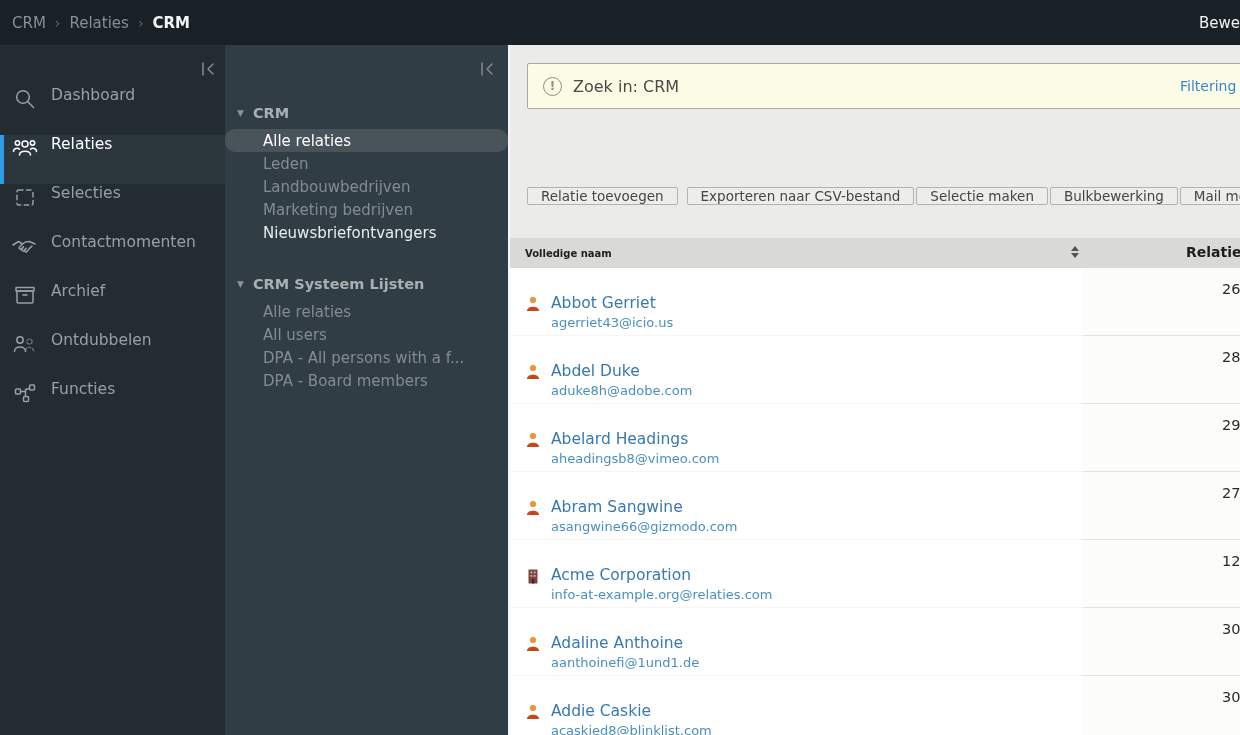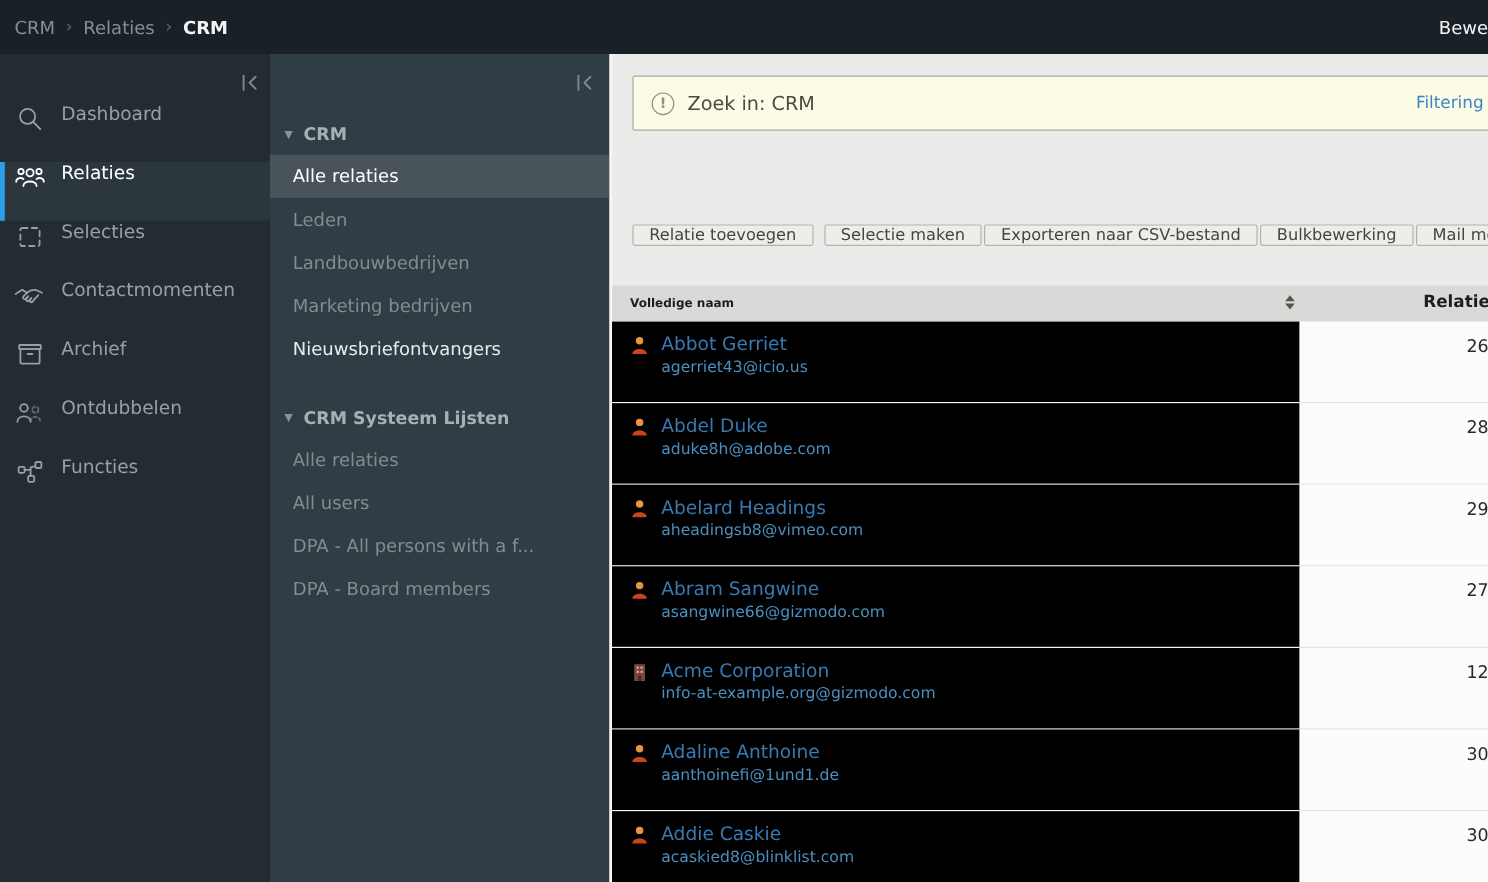--- a/index.html
+++ b/index.html
@@ -31,22 +31,22 @@
   .nav-item.active svg { stroke:#ffffff; }
 
   
   .panel2 { position:absolute; left:225px; top:45px; width:283px; height:690px;
             background:#303d44; padding-top:52px; }
   .panel2 .collapse-btn { right:10px; }
   .sec-head { height:32px; display:flex; align-items:center; padding-left:12px;
               color:#a9b0b3; font-size:14.5px; font-weight:bold; cursor:pointer; }
   .sec-head .tri { font-size:9px; margin-right:9px; color:#8a9296; }
   .sec-head.second { margin-top:24px; }
-  .tree-item { height:36px; display:flex; align-items:center; padding-left:19px;
-               color:#838c90; font-size:15px; cursor:pointer; white-space:nowrap; }
+  .tree-item { height:23px; display:flex; align-items:center; padding-left:38px;
+               color:#838c90; font-size:15px; cursor:pointer; white-space:nowrap;border-radius:10px; }
   .tree-item.selected { background:#48535a; color:#ffffff; }
   .tree-item.bright { color:#e9ebec; }
 
   
   .main { position:absolute; left:508px; top:45px; width:732px; height:690px;
           background:#ebebe9; border-left:2px solid #f6f6f4; }
 
   .searchbar { position:absolute; left:17px; top:18px; width:723px; height:46px;
                background:#fbfbe6; border:1px solid #a9a9a1; border-radius:2px;
                display:flex; align-items:center; padding-left:15px; cursor:text; }
@@ -72,22 +72,22 @@
   .sort-ic i { display:block; width:0; height:0; border-left:4px solid transparent;
                border-right:4px solid transparent; }
   .sort-up { border-bottom:5px solid #55554f; margin-bottom:2px; }
   .sort-dn { border-top:5px solid #55554f; }
   .th-right { position:absolute; left:573px; top:0; width:169px; height:30px; background:#d9d9d7;
               color:#1e1e1c; font-size:14px; font-weight:bold; cursor:pointer; }
   .th-right span { position:absolute; left:103px; top:6px; white-space:nowrap;text-align:center; }
 
   .tbody { position:absolute; left:0; top:223px; width:742px; }
   .trow { position:relative; height:68px; }
-  .cell-left { position:absolute; left:0; top:0; width:573px; height:68px; background:#000000;
-               border-bottom:1px solid #f6f6f4; display:flex; padding:9px 0 0 16px; }
+  .cell-left { position:absolute; left:0; top:0; width:573px; height:68px; background:#ffffff;
+               border-bottom:1px solid #f6f6f4; display:flex; padding:25px 0 0 16px; }
   .cell-right { position:absolute; left:573px; top:0; width:169px; height:68px;
                 background:#fcfcfb; border-bottom:1px solid #e2e2e0; }
   .row-ic { width:15px; margin-right:10px; padding-top:3px; flex:none; }
   .nm { color:#3779b0; font-size:15.5px; cursor:pointer; }
   .em { color:#4a8fc0; font-size:13px; margin-top:3px; }
   .num { position:absolute; left:139px; top:13px; color:#2a2a28; font-size:14.5px; white-space:nowrap; }
 </style>
 </head>
 <body>
 
@@ -221,22 +221,22 @@
 <div class="main">
 
   <div class="searchbar">
     <span class="warn-ic">!</span>
     <span class="search-text">Zoek in: CRM</span>
     <span class="filter-link">Filtering a</span>
   </div>
 
   <div class="toolbar">
     <button class="tb-btn">Relatie toevoegen</button>
+    <button class="tb-btn">Exporteren naar CSV-bestand</button>
     <button class="tb-btn">Selectie maken</button>
-    <button class="tb-btn">Exporteren naar CSV-bestand</button>
     <button class="tb-btn">Bulkbewerking</button>
     <button class="tb-btn">Mail merge maken</button>
   </div>
 
   <div class="thead">
     <div class="th-left">
       <span>Volledige naam</span>
       <span class="sort-ic">
           <i class="sort-up"></i>
           <i class="sort-dn"></i>
@@ -330,21 +330,21 @@
                 <rect x="4.5" y="3.5" width="1.8" height="1.8"></rect>
                 <rect x="7.8" y="3.5" width="1.8" height="1.8"></rect>
                 <rect x="4.5" y="7" width="1.8" height="1.8"></rect>
                 <rect x="7.8" y="7" width="1.8" height="1.8"></rect>
               </g>
               <rect x="6" y="11" width="2.2" height="4.5" fill="#49241d"></rect>
             </svg>
         </span>
         <div>
           <a class="nm">Acme Corporation</a>
-          <div class="em">info-at-example.org@gizmodo.com</div>
+          <div class="em">info-at-example.org@relaties.com</div>
         </div>
       </div>
       <div class="cell-right">
         <span class="num">12</span>
       </div>
     </div>
 
     <div class="trow">
       <div class="cell-left">
         <span class="row-ic">

